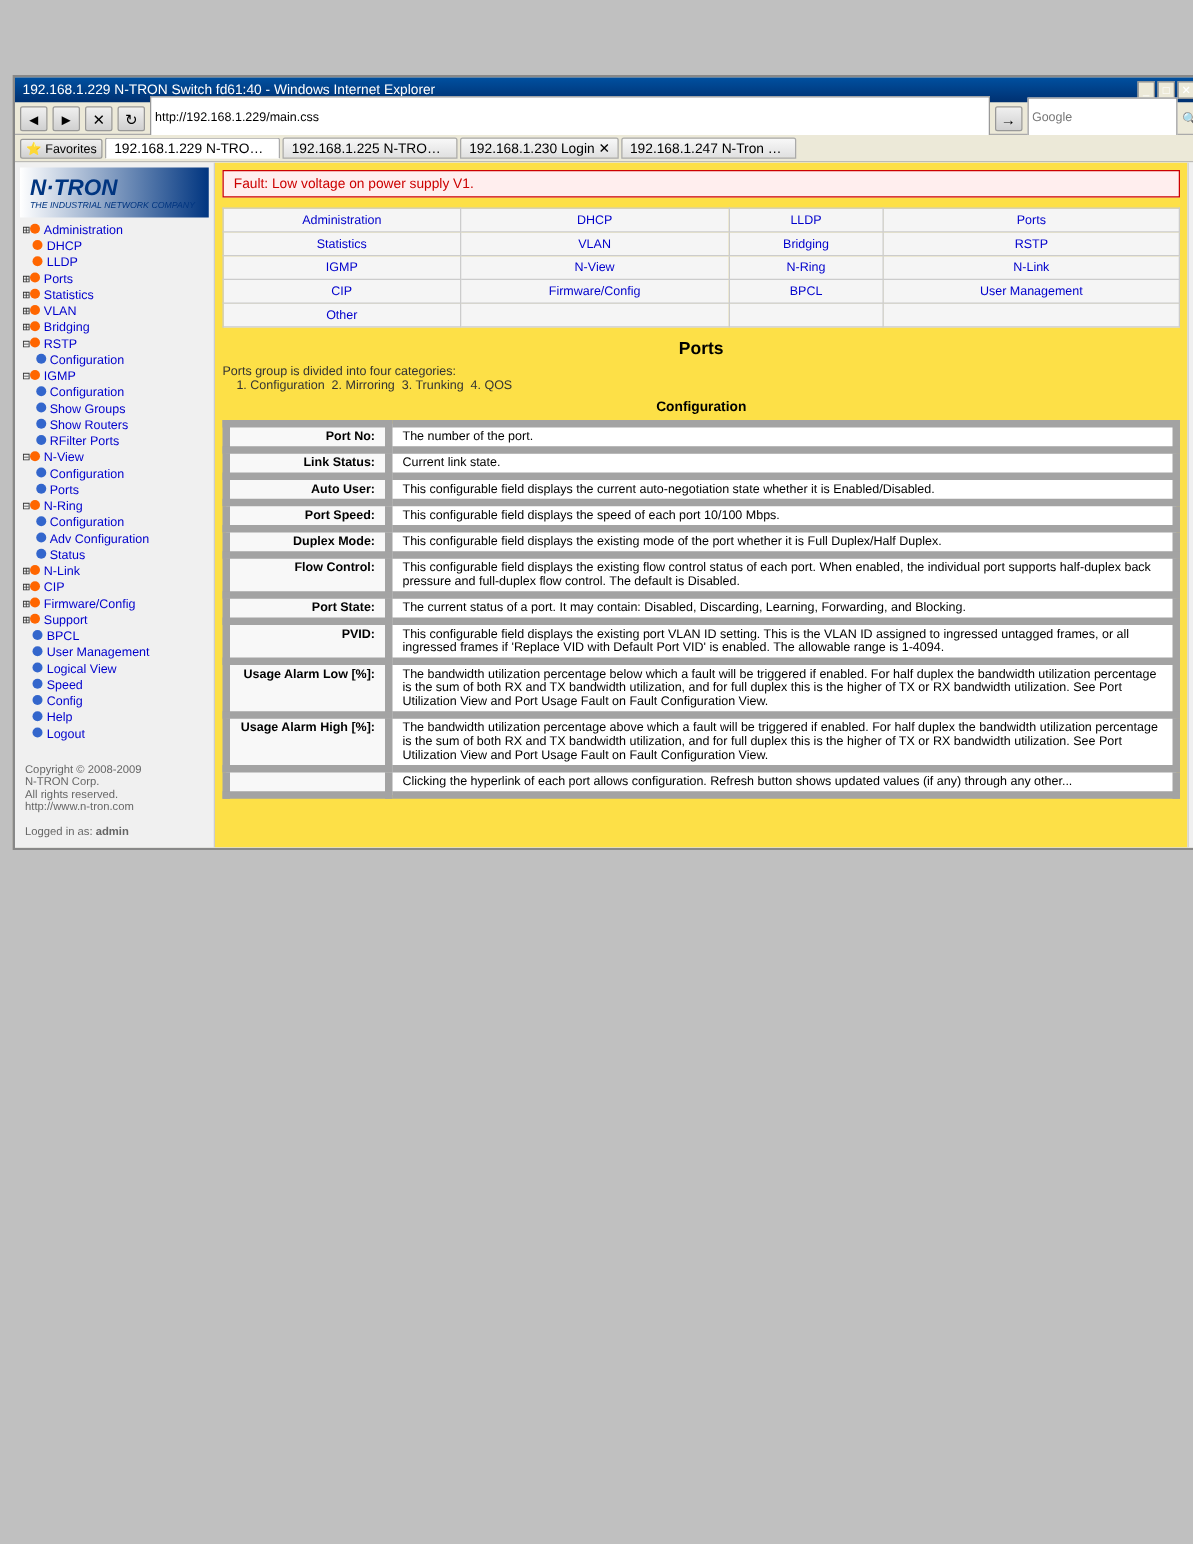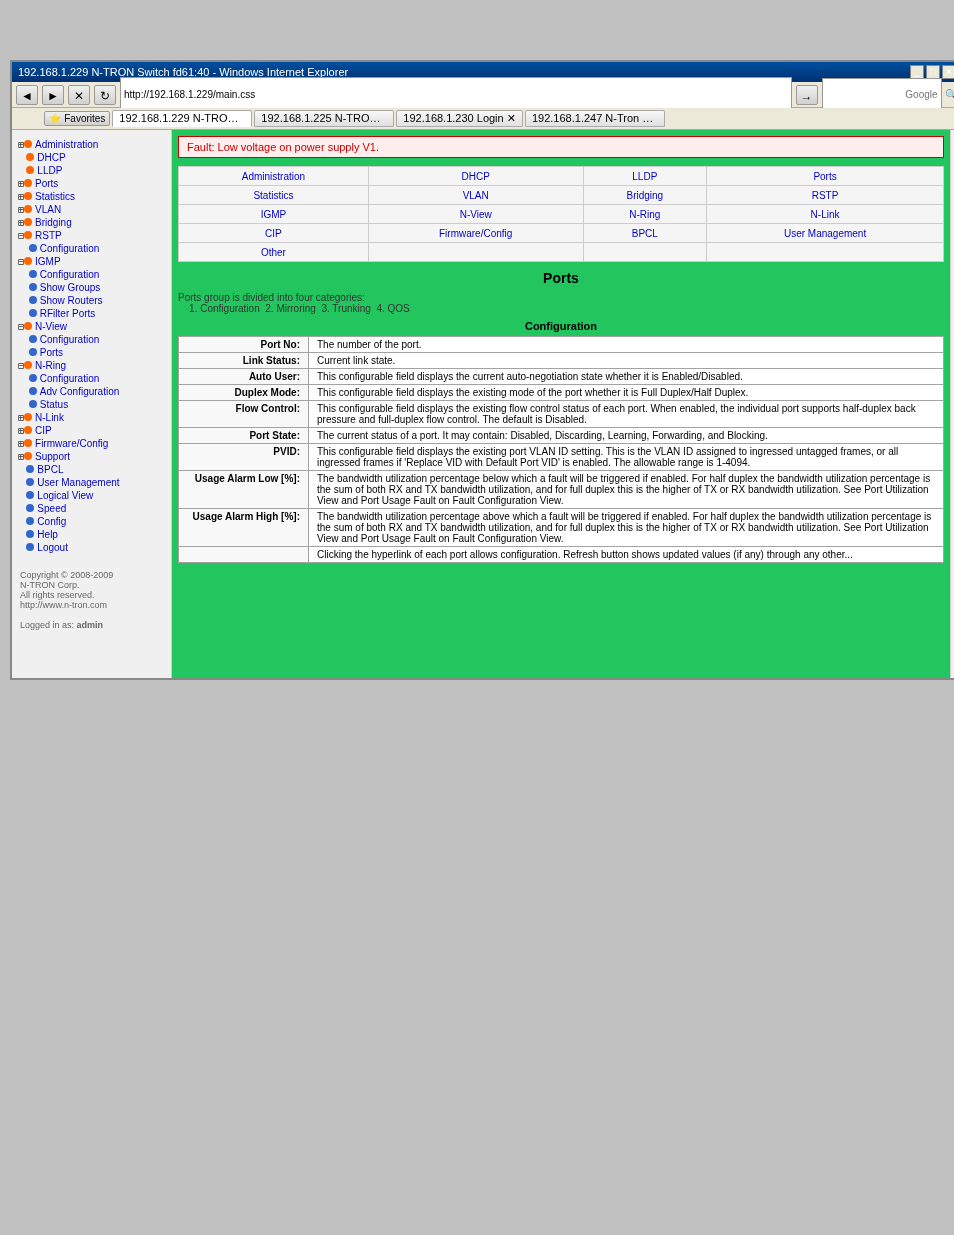--- a/index.html
+++ b/index.html
@@ -7,60 +7,60 @@
 
     
     .browser-frame { width: 954px; height: 620px; background: #ece9d8; border: 2px solid #888; display: flex; flex-direction: column; position: absolute; top: 60px; left: 10px; }
     .title-bar { background: linear-gradient(to bottom, #0050a0, #003070); color: white; font-size: 11px; padding: 3px 6px; display: flex; justify-content: space-between; align-items: center; height: 20px; }
     .title-bar-buttons { display: flex; gap: 2px; }
     .title-btn { width: 14px; height: 14px; background: #ece9d8; border: 1px solid #888; font-size: 9px; text-align: center; line-height: 13px; cursor: pointer; }
 
     .browser-toolbar { background: #ece9d8; border-bottom: 1px solid #aaa; padding: 2px 4px; display: flex; align-items: center; gap: 4px; height: 26px; }
     .nav-btn { background: linear-gradient(to bottom, #f0f0f0, #d0d0d0); border: 1px solid #999; border-radius: 2px; width: 22px; height: 20px; text-align: center; line-height: 20px; cursor: pointer; font-size: 12px; }
     .address-bar { flex: 1; height: 35px; border: 1px solid #999; background: white; font-size: 10px; padding: 0 3px; }
-    .search-box { width: 120px; height: 34px; border: 1px solid #999; background: white; font-size: 10px; padding: 0 3px; text-align: right; }
+    .search-box { width: 120px; height: 34px; border: 1px solid #999; background: white; font-size: 10px; padding: 0 3px; }
 
     .favorites-bar { background: #ece9d8; border-bottom: 1px solid #aaa; padding: 2px 4px; display: flex; align-items: center; gap: 2px; height: 22px; }
-    .fav-btn { background: linear-gradient(to bottom, #f0f0f0, #d0d0d0); border: 1px solid #999; border-radius: 2px; padding: 1px 4px; font-size: 10px; cursor: pointer; white-space: nowrap; margin-left: 28px; }
+    .fav-btn { background: linear-gradient(to bottom, #f0f0f0, #d0d0d0); border: 1px solid #999; border-radius: 2px; padding: 1px 4px; font-size: 10px; cursor: pointer; white-space: nowrap; }
     .fav-tab { background: linear-gradient(to bottom, #f8f8f8, #e0e0e0); border: 1px solid #aaa; border-radius: 2px 2px 0 0; padding: 1px 6px; font-size: 11px; cursor: pointer; white-space: nowrap; max-width: 140px; overflow: hidden; text-overflow: ellipsis; }
     .fav-tab.active { background: white; border-bottom: 1px solid white; }
 
     
     .page-content { display: flex; flex: 1; overflow: hidden; background: white; }
 
     
     .sidebar { width: 160px; min-width: 160px; background: #f0f0f0; border-right: 1px solid #ccc; overflow-y: auto; padding: 4px; font-size: 10px; }
 
     .sidebar-item { padding: 1px 0; cursor: pointer; }
     .sidebar-item a { color: #00c; text-decoration: none; }
     .sidebar-group { padding-left: 8px; }
 
     .bullet { display: inline-block; width: 8px; height: 8px; border-radius: 50%; margin-right: 3px; }
     .bullet-orange { background: #ff6600; }
     .bullet-blue { background: #3366cc; }
 
     
-    .main-content { flex: 1; overflow-y: auto; padding: 6px; background: #22c55e; }
+    .main-content { flex: 1; overflow-y: auto; padding: 6px; background: #fde047; }
 
     
     .alert-box { background: #ffeeee; border: 1px solid #cc0000; padding: 4px 8px; margin-bottom: 8px; color: #cc0000; font-size: 11px; }
 
     
     .nav-table { width: 100%; border-collapse: collapse; margin-bottom: 8px; }
     .nav-table td { border: 1px solid #ccc; padding: 3px 6px; text-align: center; background: #f5f5f5; }
     .nav-table td a { color: #00c; text-decoration: none; font-size: 10px; }
 
     
     .content-title { text-align: center; font-size: 14px; font-weight: bold; margin: 6px 0; }
     .content-desc { font-size: 10px; margin-bottom: 6px; color: #333; }
     .content-subtitle { text-align: center; font-size: 11px; font-weight: bold; margin: 4px 0; }
 
     
     .detail-table { width: 100%; border-collapse: collapse; font-size: 10px; }
-    .detail-table tr td { border: 1px solid #a3a3a3; padding: 2px 8px; vertical-align: top; }
+    .detail-table tr td { border: 6px solid #a3a3a3; padding: 2px 8px; vertical-align: top; }
     .detail-table tr td:first-child { font-weight: bold; text-align: right; white-space: nowrap; background: #f8f8f8; width: 130px; }
     .detail-table tr td:last-child { background: white; }
 
     
     .logo-area { background: linear-gradient(to right, #ffffff, #003580); padding: 4px 8px; display: flex; align-items: center; height: 40px; }
     .logo-text { font-size: 18px; font-weight: bold; color: #003580; font-style: italic; }
 
     .scrollbar-hint { width: 12px; background: #f0f0f0; border-left: 1px solid #ccc; }
 
     .copyright { font-size: 9px; color: #666; padding: 4px; margin-top: 8px; }
@@ -98,20 +98,26 @@
     <div class="fav-tab active">192.168.1.229 N-TRON... ✕</div>
     <div class="fav-tab">192.168.1.225 N-TRON Swit... ✕</div>
     <div class="fav-tab">192.168.1.230 Login ✕</div>
     <div class="fav-tab">192.168.1.247 N-Tron Switc... ✕</div>
   </div>
 
   <div class="page-content">
 
     <div class="sidebar">
 
+      <div class="logo-area">
+        <div>
+          <div class="logo-text">N·TRON</div>
+          <div style="font-size:7px; color:#003580; font-style:italic;">THE INDUSTRIAL NETWORK COMPANY</div>
+        </div>
+      </div>
 
       <div style="padding:4px 2px;">
         <div class="sidebar-item">
           <span class="tree-plus">⊞</span><span class="bullet bullet-orange"></span><a href="#">Administration</a>
         </div>
         <div class="sidebar-item">
           &nbsp;&nbsp;&nbsp;<span class="bullet bullet-orange"></span><a href="#">DHCP</a>
         </div>
         <div class="sidebar-item">
           &nbsp;&nbsp;&nbsp;<span class="bullet bullet-orange"></span><a href="#">LLDP</a>
@@ -280,20 +286,24 @@
         </tr>
         <tr>
           <td>Link Status:</td>
           <td>Current link state.</td>
         </tr>
         <tr>
           <td>Auto User:</td>
           <td>This configurable field displays the current auto-negotiation state whether it is Enabled/Disabled.</td>
         </tr>
         <tr>
+          <td>Port Speed:</td>
+          <td>This configurable field displays the speed of each port 10/100 Mbps.</td>
+        </tr>
+        <tr>
           <td>Duplex Mode:</td>
           <td>This configurable field displays the existing mode of the port whether it is Full Duplex/Half Duplex.</td>
         </tr>
         <tr>
           <td>Flow Control:</td>
           <td>This configurable field displays the existing flow control status of each port. When enabled, the individual port supports half-duplex back pressure and full-duplex flow control. The default is Disabled.</td>
         </tr>
         <tr>
           <td>Port State:</td>
           <td>The current status of a port. It may contain: Disabled, Discarding, Learning, Forwarding, and Blocking.</td>

